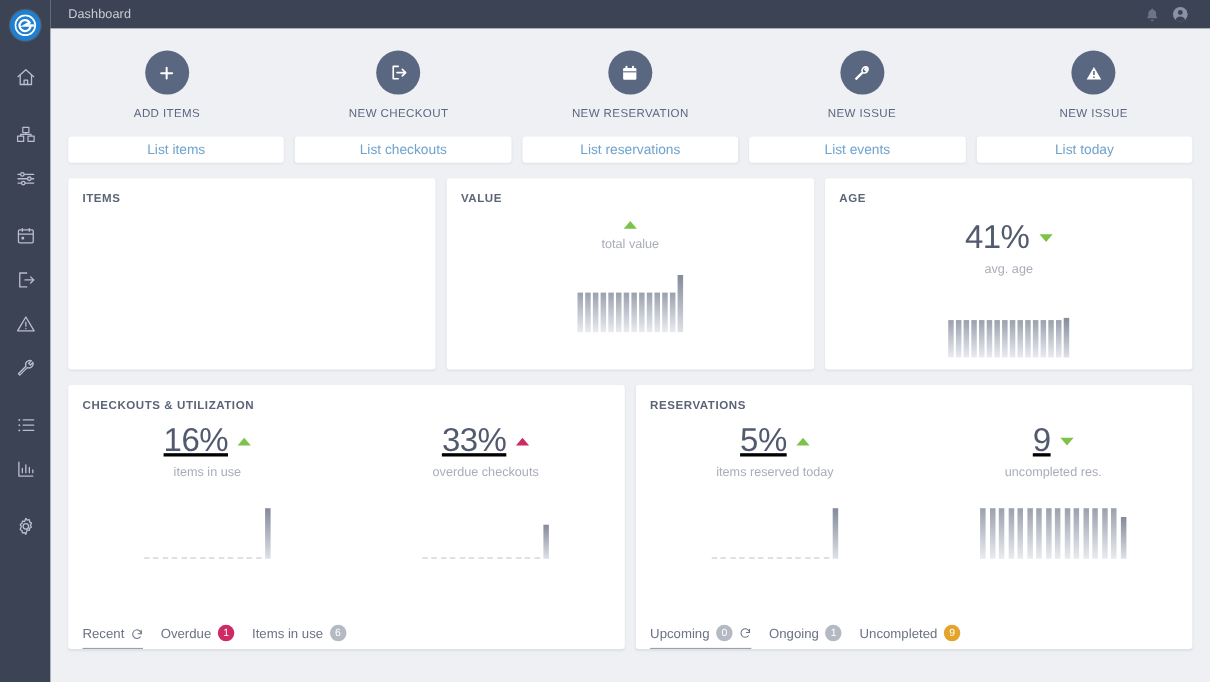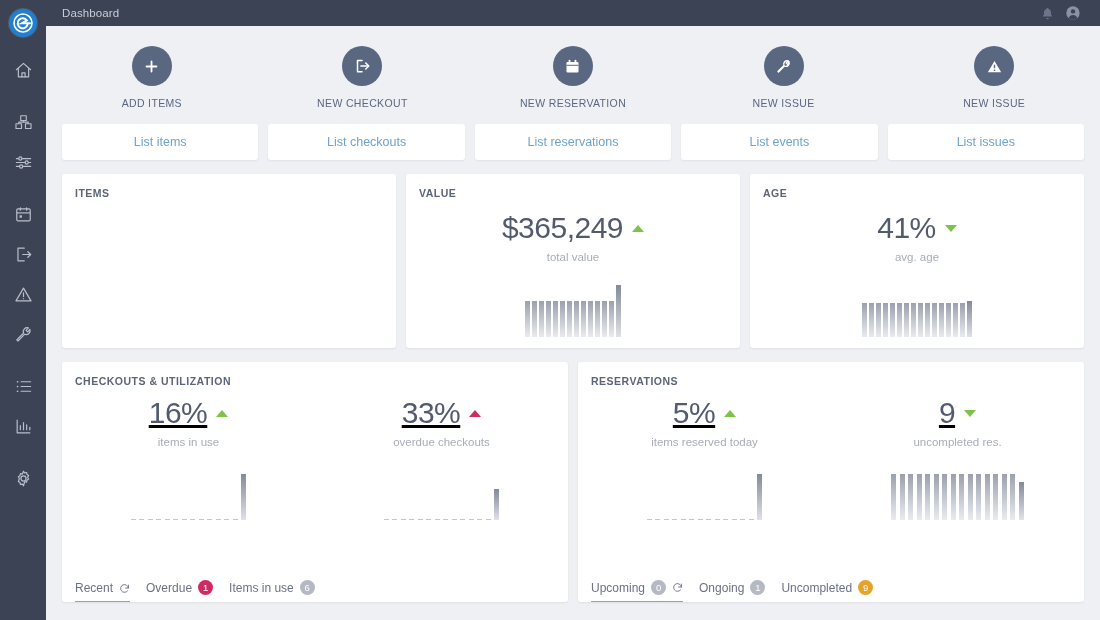--- a/index.html
+++ b/index.html
@@ -70,21 +70,21 @@
     display: flex; align-items: center; justify-content: center;
     margin-bottom: 11px;
   }
   .action-label {
     font-size: 10.5px; color: #5a6781; letter-spacing: .35px;
   }
 
   
   .listbtns { display: flex; gap: 10px; margin-top: 15px; }
   .listbtn {
-    flex: 1; height: 36px; background: #fff;
+    flex: 1; height: 24px; background: #fff;
     border-radius: 3px;
     display: flex; align-items: center; justify-content: center;
     font-size: 12.5px; color: #6fa3ce;
     box-shadow: 0 1px 2px rgba(40,50,70,.07);
     cursor: pointer;
   }
 
   
   .card {
     background: #fff; border-radius: 3px;
@@ -321,34 +321,33 @@
           </div>
           <div class="action-label">NEW ISSUE</div>
         </div>
       </div>
 
       <div class="listbtns">
         <div class="listbtn">List items</div>
         <div class="listbtn">List checkouts</div>
         <div class="listbtn">List reservations</div>
         <div class="listbtn">List events</div>
-        <div class="listbtn">List issues</div>
+        <div class="listbtn">List today</div>
       </div>
 
       <div class="stats-row">
 
         <div class="card stat-card">
           <div class="card-title">ITEMS</div>
         </div>
 
         <div class="card stat-card">
           <div class="card-title">VALUE</div>
           <div class="stat-body">
             <div class="stat-value-line">
-              <div class="stat-value">$365,249</div>
               <div class="tri up"></div>
             </div>
             <div class="stat-sub">total value</div>
             <div class="spark" style="margin-top:22px;height:52px;">
                 <div class="bar" style="height: 36px;"></div>
                 <div class="bar" style="height: 36px;"></div>
                 <div class="bar" style="height: 36px;"></div>
                 <div class="bar" style="height: 36px;"></div>
                 <div class="bar" style="height: 36px;"></div>
                 <div class="bar" style="height: 36px;"></div>

